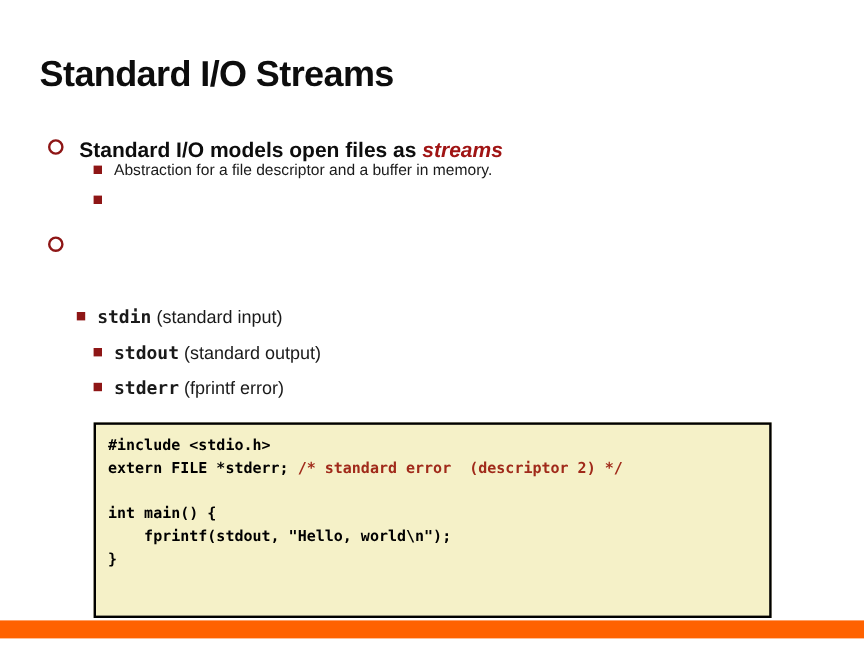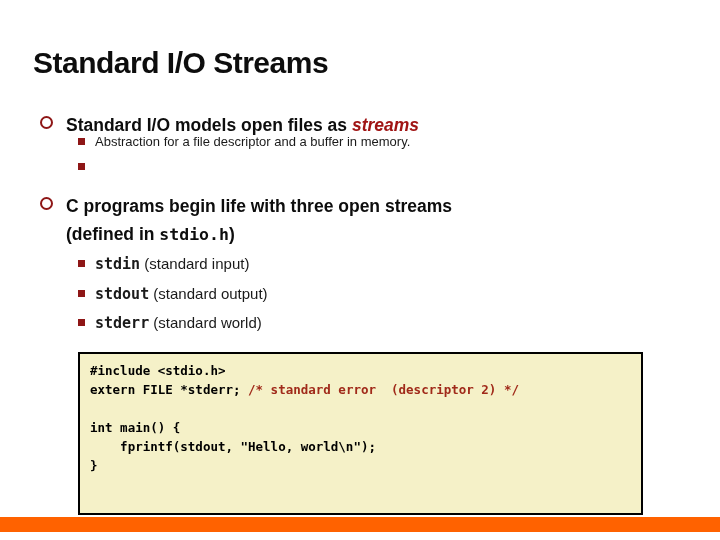--- a/index.html
+++ b/index.html
@@ -71,37 +71,33 @@
     <span class="lvl2-text">Abstraction for a file descriptor and a buffer in memory.</span>
   </div>
 
   <div class="bullet-row" style="left:78px; top:157px; width:600px;">
     <span class="marker-square" style="background: rgb(142, 22, 22);"></span>
     <span class="lvl2-text"></span>
   </div>
 
   <div class="bullet-row" style="left:40px; top:192px; width:640px;">
     <span class="marker-circle" style="border-color: rgb(142, 22, 22);"></span>
-    <span class="lvl1-text">
-      <span>C programs begin life with three open streams</span><br>
-      <span>(defined in </span><span class="inline-code-lvl1">stdio.h</span><span>)</span>
-    </span>
   </div>
 
-  <div class="bullet-row mono-item-row" style="left:78px; top:254px; width:600px;">
+  <div class="bullet-row mono-item-row" style="left:64px; top:254px; width:600px;">
     <span class="marker-square" style="background: rgb(142, 22, 22);"></span>
     <span class="lvl2-text"><span class="mono-item">stdin</span><span> (standard input)</span></span>
   </div>
   <div class="bullet-row mono-item-row" style="left:78px; top:284px; width:600px;">
     <span class="marker-square" style="background: rgb(142, 22, 22);"></span>
     <span class="lvl2-text"><span class="mono-item">stdout</span><span> (standard output)</span></span>
   </div>
   <div class="bullet-row mono-item-row" style="left:78px; top:313px; width:600px;">
     <span class="marker-square" style="background: rgb(142, 22, 22);"></span>
-    <span class="lvl2-text"><span class="mono-item">stderr</span><span> (standard world)</span></span>
+    <span class="lvl2-text"><span class="mono-item">stderr</span><span> (fprintf error)</span></span>
   </div>
 
   <div class="code-box" style="background: rgb(245, 241, 200); border-color: rgb(0, 0, 0);">
     <div class="code-line"><span>#include &lt;stdio.h&gt;</span><span class="code-comment" style="color: rgb(160, 42, 26);"></span></div>
     <div class="code-line"><span>extern FILE *stderr; </span><span class="code-comment" style="color: rgb(160, 42, 26);">/* standard error  (descriptor 2) */</span></div>
     <div class="code-line"><span></span><span class="code-comment" style="color: rgb(160, 42, 26);"></span></div>
     <div class="code-line"><span>int main() {</span><span class="code-comment" style="color: rgb(160, 42, 26);"></span></div>
     <div class="code-line"><span>    fprintf(stdout, "Hello, world\n");</span><span class="code-comment" style="color: rgb(160, 42, 26);"></span></div>
     <div class="code-line"><span>}</span><span class="code-comment" style="color: rgb(160, 42, 26);"></span></div>
   </div>

